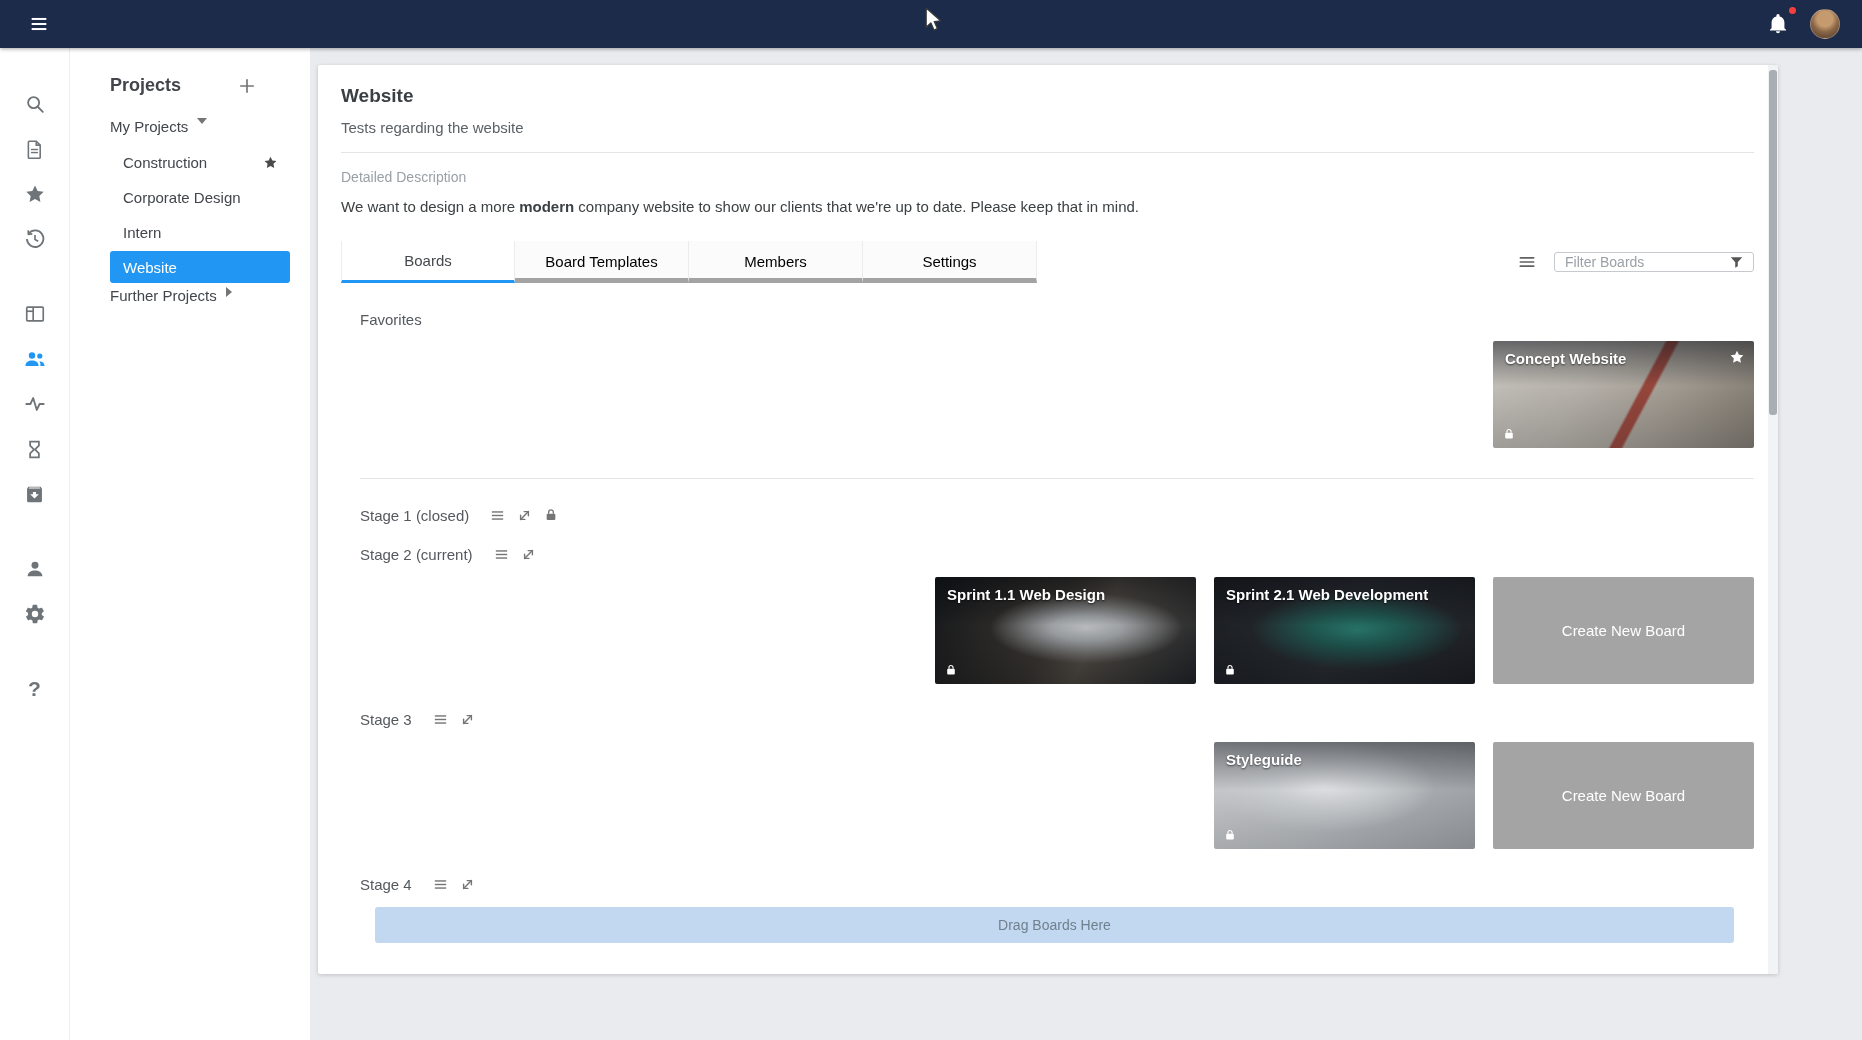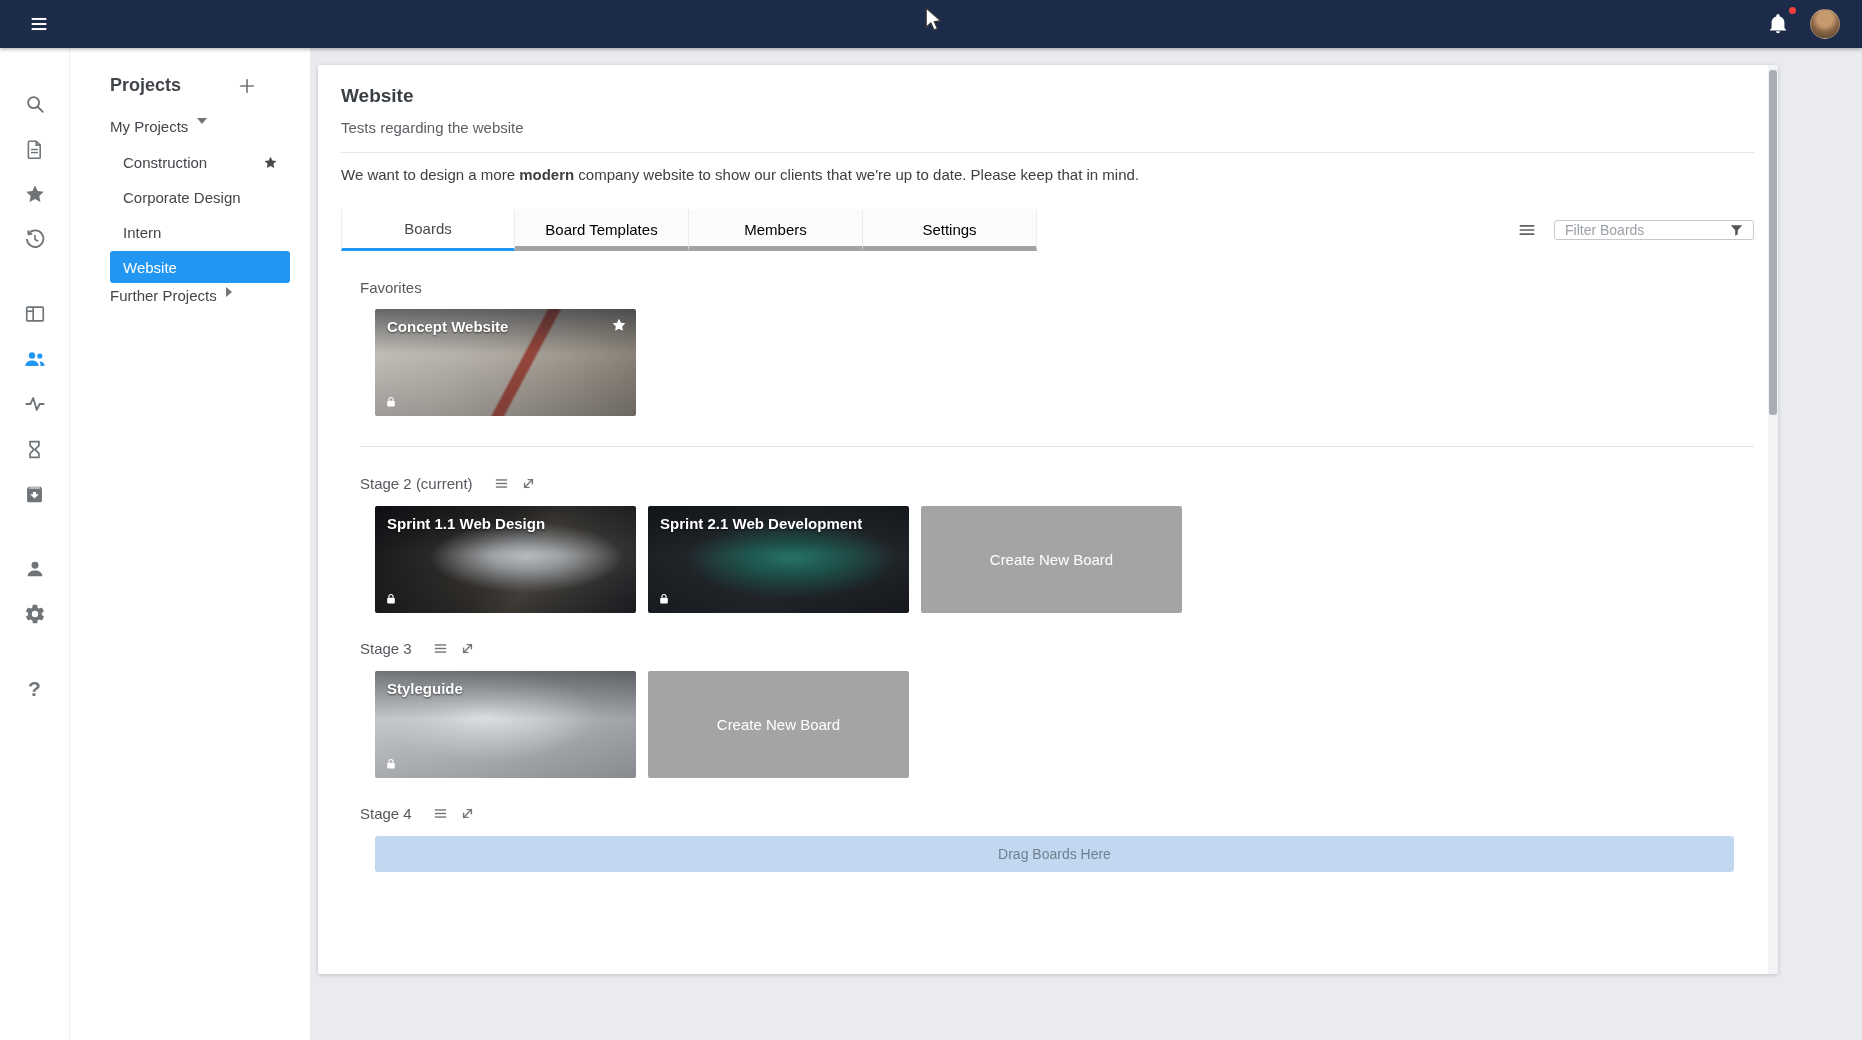--- a/index.html
+++ b/index.html
@@ -102,21 +102,21 @@
     width:200px; height:20px; border:1px solid #c6cace; border-radius:3px;
     display:flex; align-items:center; padding:0 8px 0 10px; background:#fff;
   }
   .filter-box input {
     border:none; outline:none; flex:1; font-size:14px; color:#444;
     font-family:"Liberation Sans", sans-serif; background:transparent; min-width:0;
   }
   .filter-box input::placeholder { color:#9aa0a6; opacity:1; }
 
   .section-label { margin:28px 0 0 19px; font-size:15px; color:#55595e; }
-  .boards { display:flex; gap:12px; margin:13px 0 0 34px; }
+  .boards { display:flex; gap:18px; margin:13px 0 0 34px;justify-content:flex-end; }
   .board {
     position:relative; width:261px; height:107px; border-radius:2px;
     overflow:hidden; cursor:pointer; flex:0 0 auto;
   }
   .b-title {
     position:absolute; top:9px; left:12px; color:#fff; font-weight:bold;
     font-size:15px; text-shadow:0 1px 2px rgba(0,0,0,.6); white-space:nowrap;
   }
   .b-star { position:absolute; top:8px; right:9px; display:flex; }
   .b-corner { position:absolute; bottom:7px; left:9px; display:flex; }
@@ -304,20 +304,21 @@
   <div class="group-row further">
     <span>Further Projects</span>
     <span class="caret-right"></span>
   </div>
 </aside>
 
 <main class="card">
   <h1 class="page-title">Website</h1>
   <div class="page-subtitle">Tests regarding the website</div>
   <hr class="hr">
+  <div class="desc-label">Detailed Description</div>
   <p class="desc"><span>We want to design a more </span><b>modern</b><span> company website to show our clients that we're up to date. Please keep that in mind.</span></p>
 
   <div class="tab-row">
     <div class="tabs">
       <div class="tab active">Boards</div>
       <div class="tab">Board Templates</div>
       <div class="tab">Members</div>
       <div class="tab">Settings</div>
     </div>
     <div class="filter-group">
@@ -350,20 +351,43 @@
         <svg viewBox="0 0 24 24" width="14" height="14">
             <path d="M8.5 10V7.8a3.5 3.5 0 0 1 7 0V10" fill="none" stroke="#fff" stroke-width="2"></path>
             <rect x="5.5" y="10" width="13" height="9.5" rx="1.5" fill="#fff"></rect>
           </svg>
       </span>
     </div>
   </div>
 
   <hr class="hr-indent">
 
+  <div class="stage-row">
+    <span class="stage-label">Stage 1 (closed)</span>
+    <span class="stage-icon">
+      <svg viewBox="0 0 24 24" width="17" height="17" stroke="#757575" stroke-width="2">
+          <line x1="4" y1="7" x2="20" y2="7"></line>
+          <line x1="4" y1="12" x2="20" y2="12"></line>
+          <line x1="4" y1="17" x2="20" y2="17"></line>
+        </svg>
+    </span>
+    <span class="stage-icon">
+      <svg viewBox="0 0 24 24" width="17" height="17" fill="none" stroke="#757575" stroke-width="2" stroke-linecap="round" stroke-linejoin="round">
+          <line x1="6.5" y1="17.5" x2="17.5" y2="6.5"></line>
+          <polyline points="11.5 6.5 17.5 6.5 17.5 12.5"></polyline>
+          <polyline points="12.5 17.5 6.5 17.5 6.5 11.5"></polyline>
+        </svg>
+    </span>
+    <span class="stage-icon">
+      <svg viewBox="0 0 24 24" width="16" height="16">
+          <path d="M8.5 10V7.8a3.5 3.5 0 0 1 7 0V10" fill="none" stroke="#757575" stroke-width="2"></path>
+          <rect x="5.5" y="10" width="13" height="9.5" rx="1.5" fill="#757575"></rect>
+        </svg>
+    </span>
+  </div>
 
   <div class="stage-row">
     <span class="stage-label">Stage 2 (current)</span>
     <span class="stage-icon">
       <svg viewBox="0 0 24 24" width="17" height="17" stroke="#757575" stroke-width="2">
           <line x1="4" y1="7" x2="20" y2="7"></line>
           <line x1="4" y1="12" x2="20" y2="12"></line>
           <line x1="4" y1="17" x2="20" y2="17"></line>
         </svg>
     </span>

